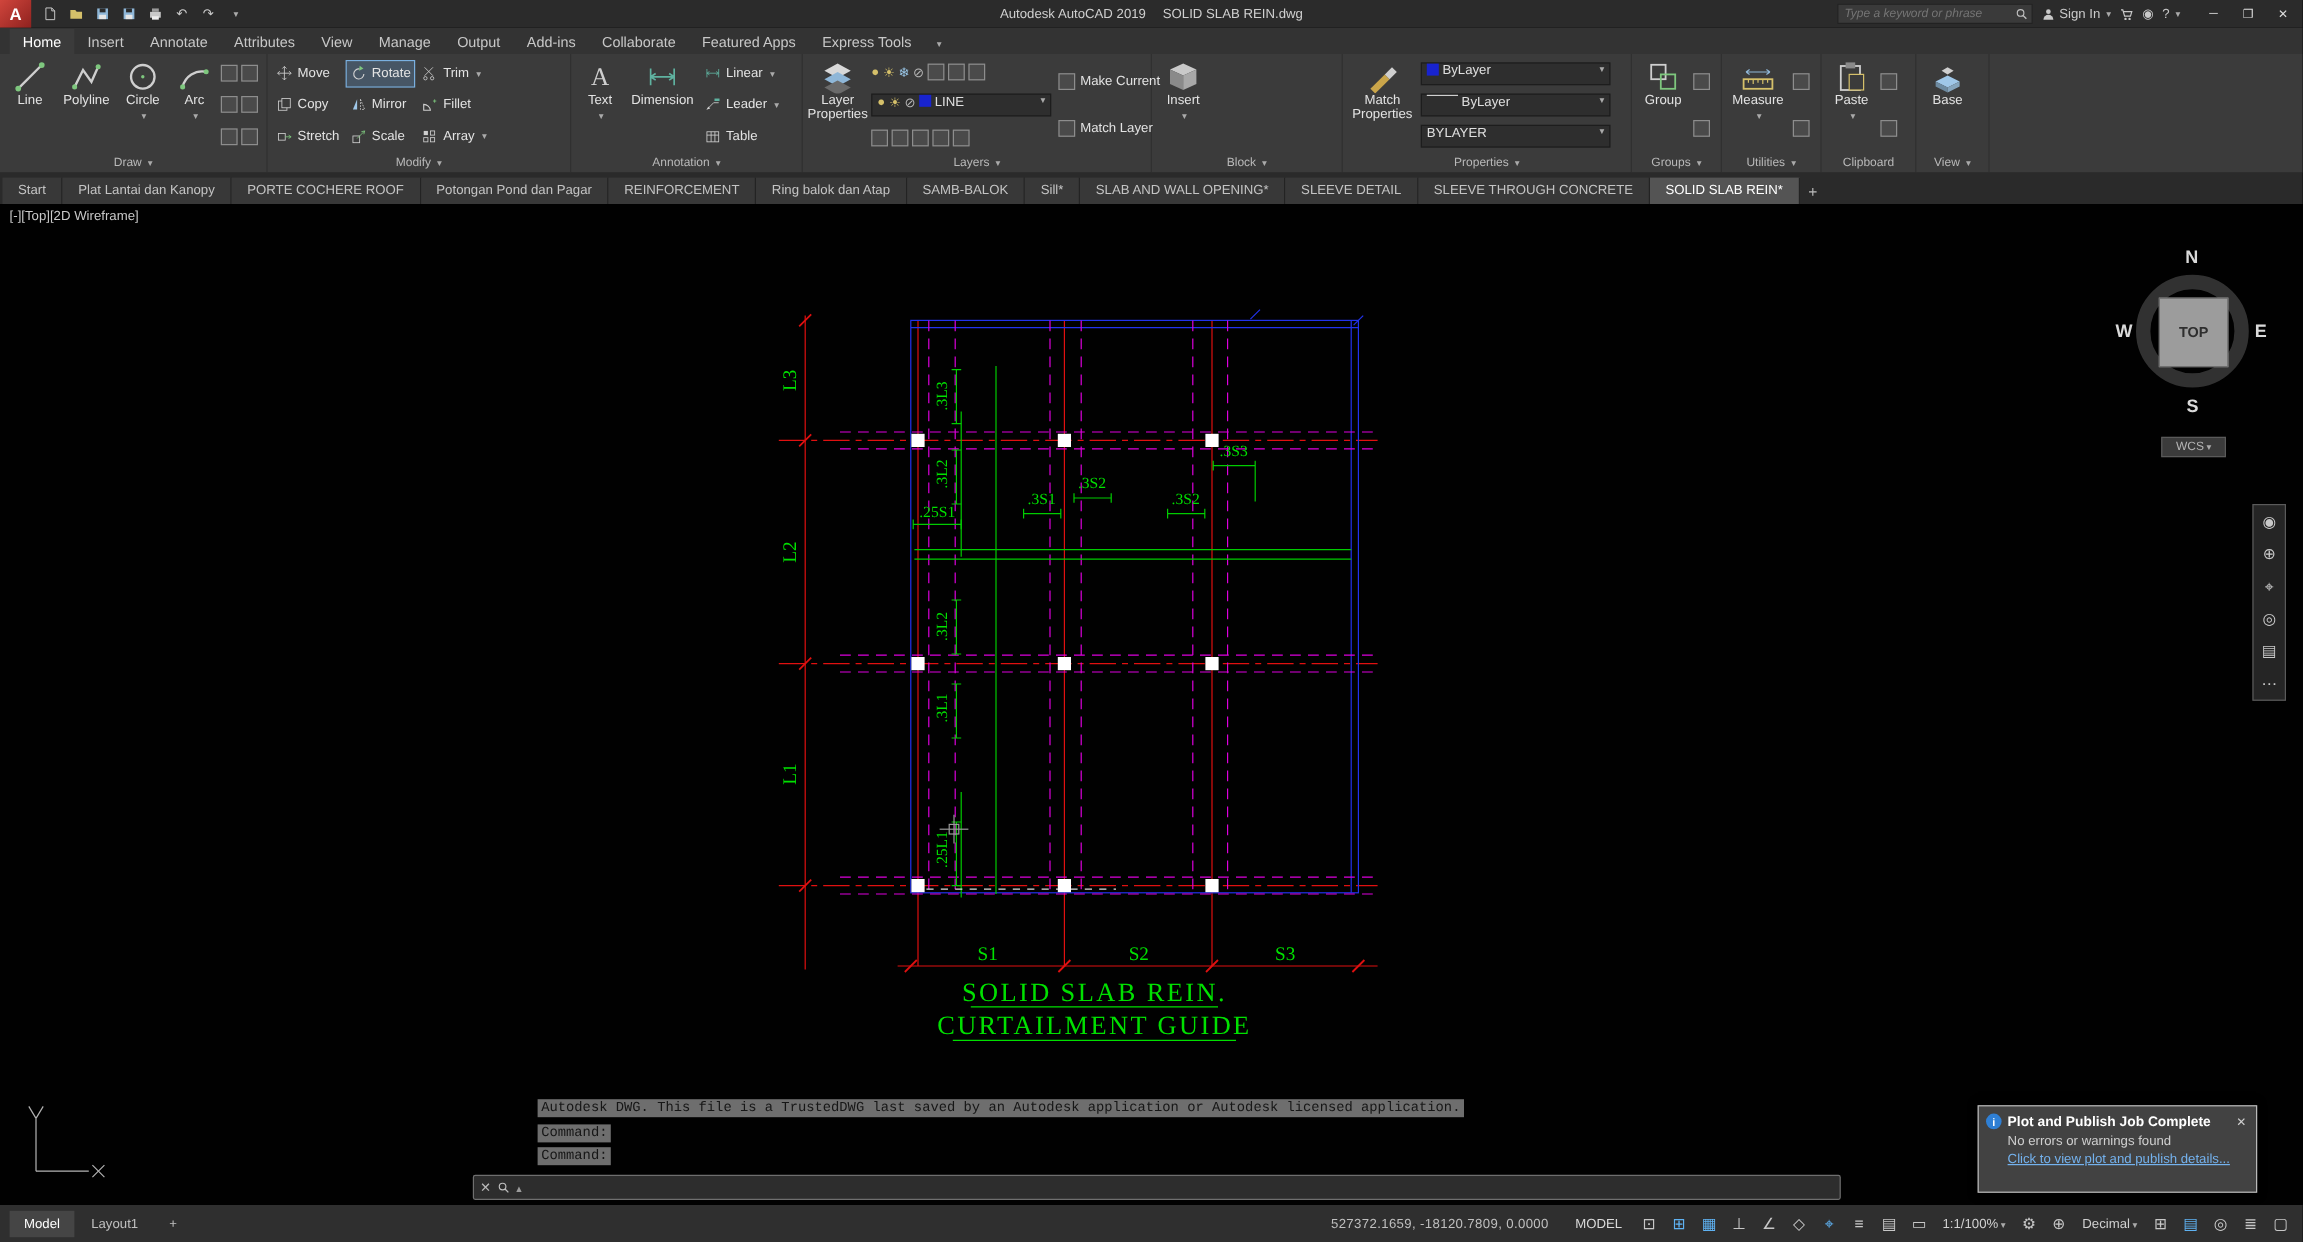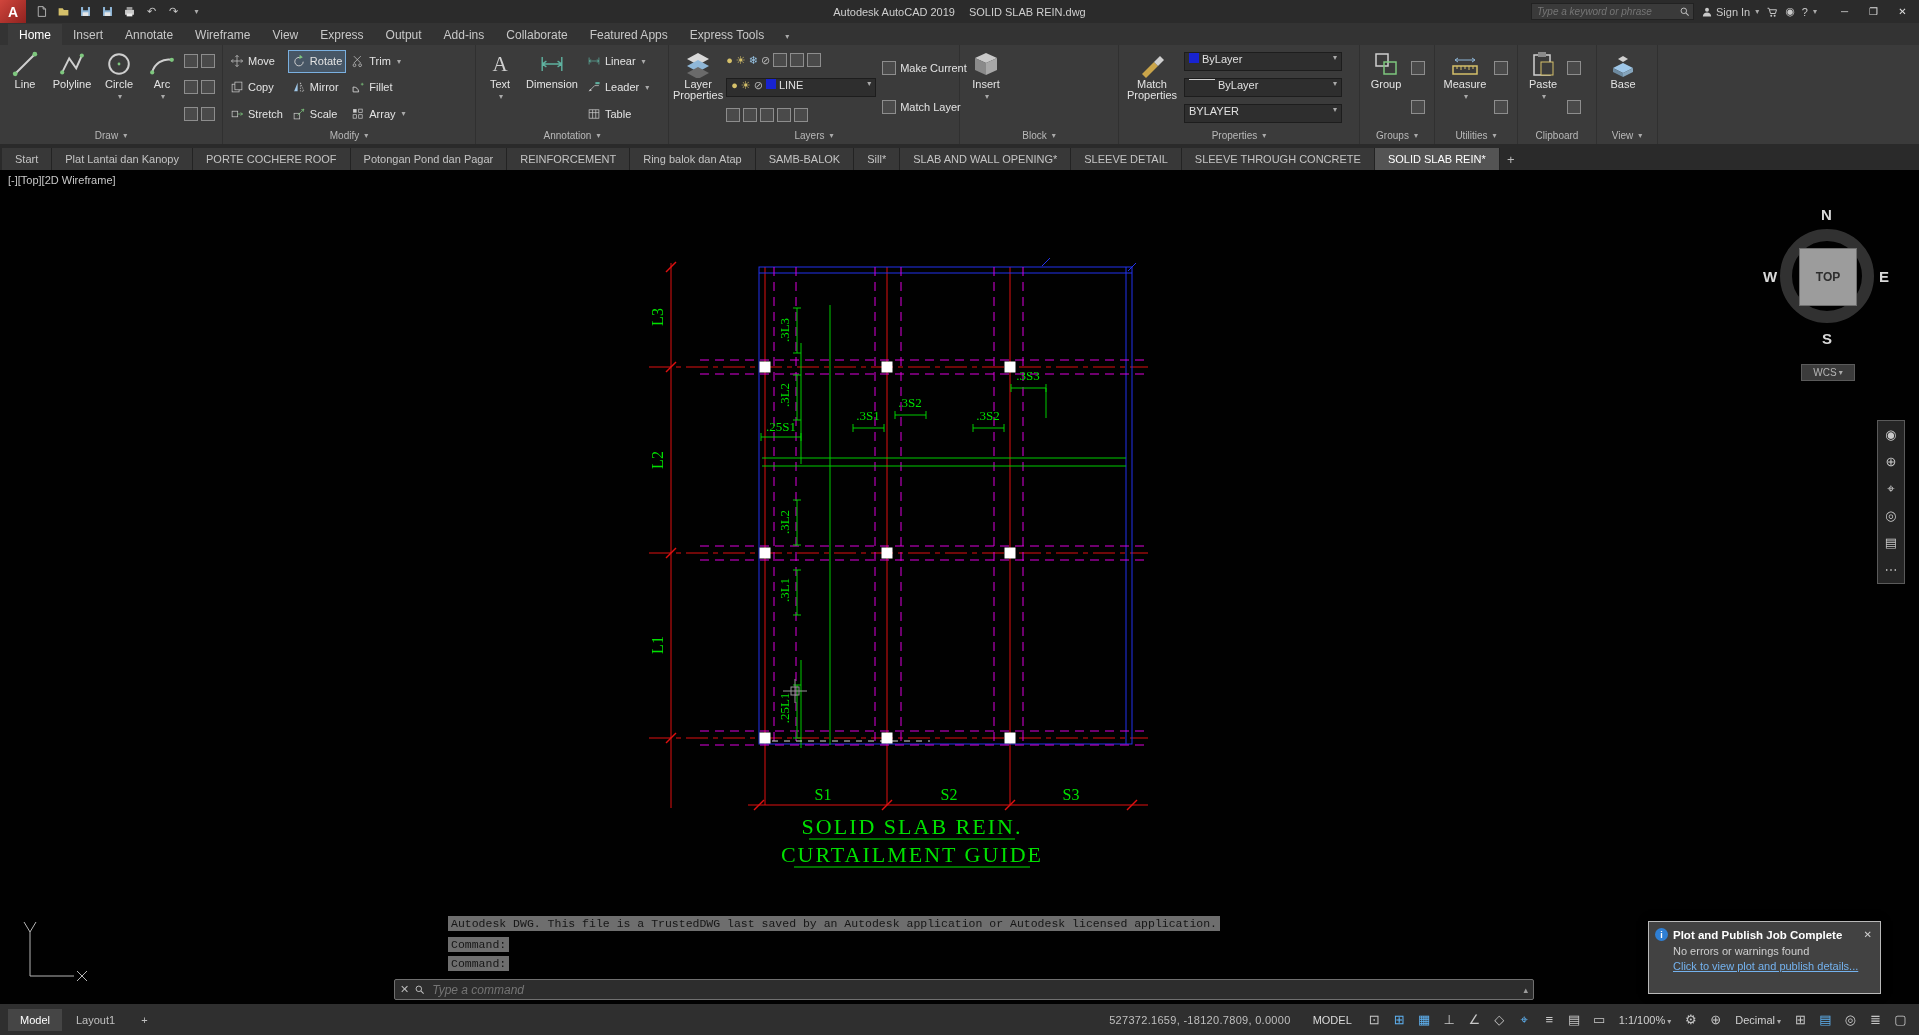--- a/index.html
+++ b/index.html
@@ -320,23 +320,23 @@
       <div class="winbtn">❐</div>
       <div class="winbtn">✕</div>
     </div>
   </div>
 </header>
 
 <nav class="ribbontabs">
   <span class="rtab active">Home</span>
   <span class="rtab">Insert</span>
   <span class="rtab">Annotate</span>
-  <span class="rtab">Wireframe</span>
+  <span class="rtab">Attributes</span>
   <span class="rtab">View</span>
-  <span class="rtab">Express</span>
+  <span class="rtab">Manage</span>
   <span class="rtab">Output</span>
   <span class="rtab">Add-ins</span>
   <span class="rtab">Collaborate</span>
   <span class="rtab">Featured Apps</span>
   <span class="rtab">Express Tools</span>
   <span class="rtab-more caret"></span>
 </nav>
 
 <div class="ribbon">
 
@@ -822,21 +822,20 @@
   <div class="cmdhist" style="top:768px"><span>Command:</span></div>
   <div class="cmdhist" style="top:787px"><span>Command:</span></div>
 
   <div class="cmdbar">
     <span class="tool">✕</span>
     <span class="tool">
         <svg>
           <use href="#i-search"></use>
         </svg>
       </span>
-    <input placeholder="Type a command" style="">
     <span class="scrollup">▴</span>
   </div>
 
   <div class="toast">
     <div class="toast-head">
       <div class="info-ic">i</div>
       <div class="toast-title">Plot and Publish Job Complete</div>
       <div class="toast-x">✕</div>
     </div>
     <div class="toast-body">No errors or warnings found</div>

